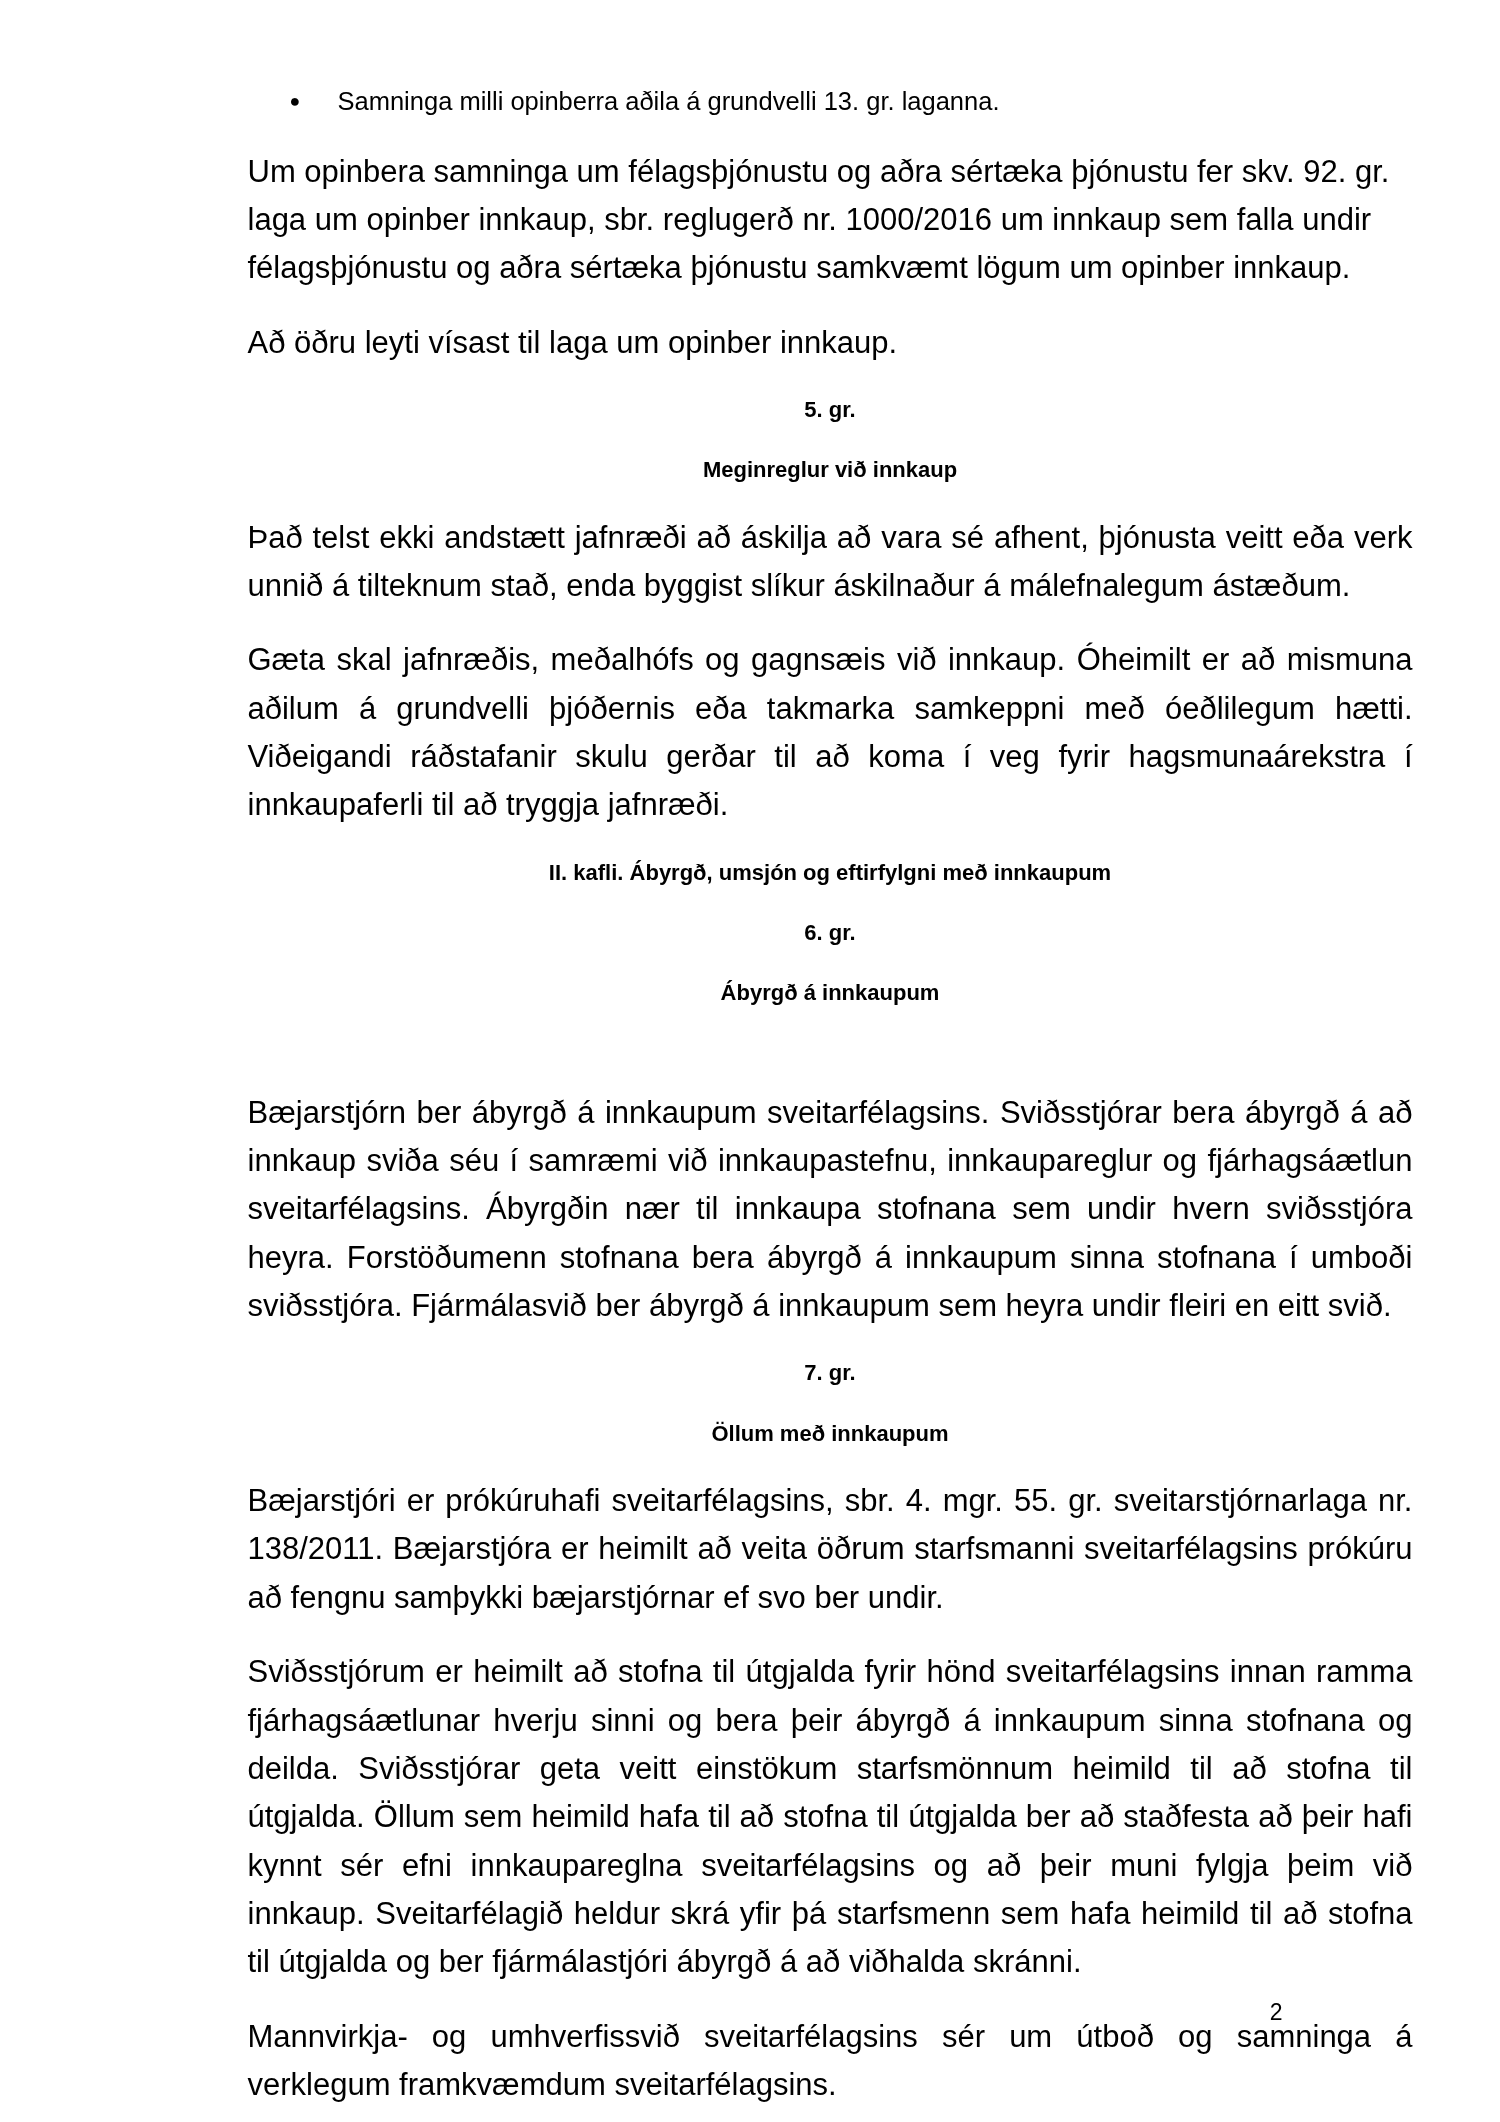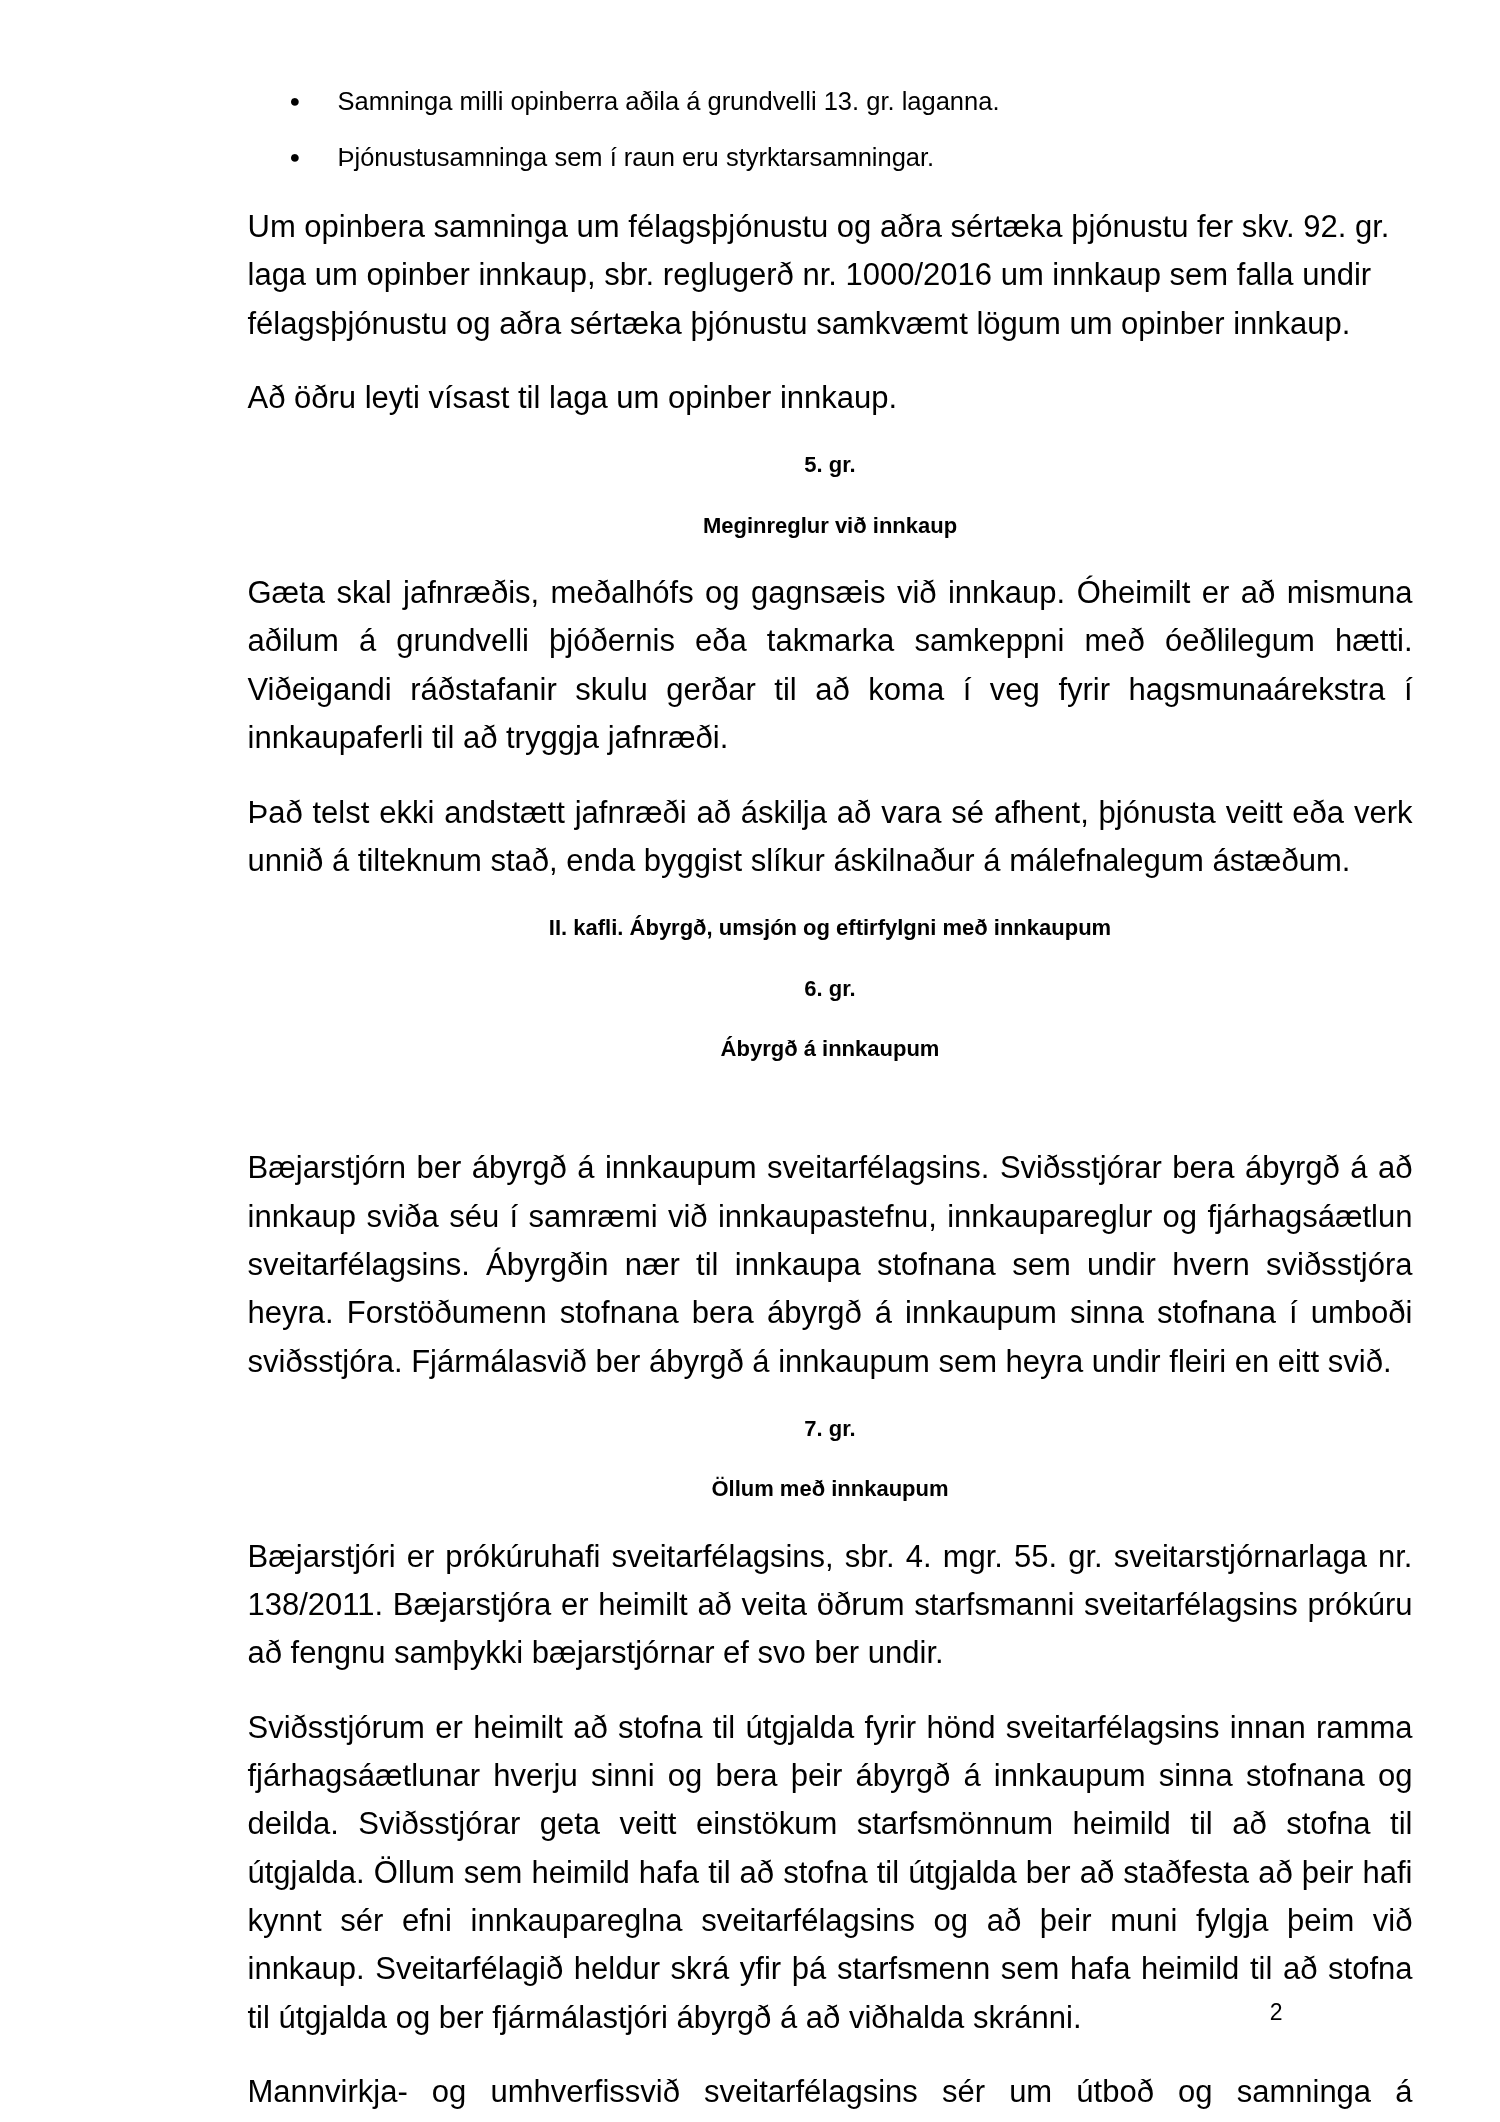--- a/index.html
+++ b/index.html
@@ -72,34 +72,33 @@
   }
 </style>
 </head>
 <body>
 
 <div class="page">
   <div class="content">
 
     <ul class="bullets">
       <li>Samninga milli opinberra aðila á grundvelli 13. gr. laganna.</li>
-      <li>Þjónustusamninga sem í raun eru styrktarsamningar.</li>
     </ul>
 
     <p class="para left">Um opinbera samninga um félagsþjónustu og aðra sértæka þjónustu fer skv. 92. gr. laga um opinber innkaup, sbr. reglugerð nr. 1000/2016 um innkaup sem falla undir félagsþjónustu og aðra sértæka þjónustu samkvæmt lögum um opinber innkaup.</p>
 
     <p class="para left">Að öðru leyti vísast til laga um opinber innkaup.</p>
 
     <p class="center">5. gr.</p>
 
     <p class="center">Meginreglur við innkaup</p>
 
+    <p class="para">Það telst ekki andstætt jafnræði að áskilja að vara sé afhent, þjónusta veitt eða verk unnið á tilteknum stað, enda byggist slíkur áskilnaður á málefnalegum ástæðum.</p>
+
     <p class="para">Gæta skal jafnræðis, meðalhófs og gagnsæis við innkaup. Óheimilt er að mismuna aðilum á grundvelli þjóðernis eða takmarka samkeppni með óeðlilegum hætti. Viðeigandi ráðstafanir skulu gerðar til að koma í veg fyrir hagsmunaárekstra í innkaupaferli til að tryggja jafnræði.</p>
-
-    <p class="para">Það telst ekki andstætt jafnræði að áskilja að vara sé afhent, þjónusta veitt eða verk unnið á tilteknum stað, enda byggist slíkur áskilnaður á málefnalegum ástæðum.</p>
 
     <p class="center">II. kafli. Ábyrgð, umsjón og eftirfylgni með innkaupum</p>
 
     <p class="center">6. gr.</p>
 
     <p class="center">Ábyrgð á innkaupum</p>
 
     <div class="spacer-block"></div>
 
     <p class="para">Bæjarstjórn ber ábyrgð á innkaupum sveitarfélagsins. Sviðsstjórar bera ábyrgð á að innkaup sviða séu í samræmi við innkaupastefnu, innkaupareglur og fjárhagsáætlun sveitarfélagsins. Ábyrgðin nær til innkaupa stofnana sem undir hvern sviðsstjóra heyra. Forstöðumenn stofnana bera ábyrgð á innkaupum sinna stofnana í umboði sviðsstjóra. Fjármálasvið ber ábyrgð á innkaupum sem heyra undir fleiri en eitt svið.</p>

